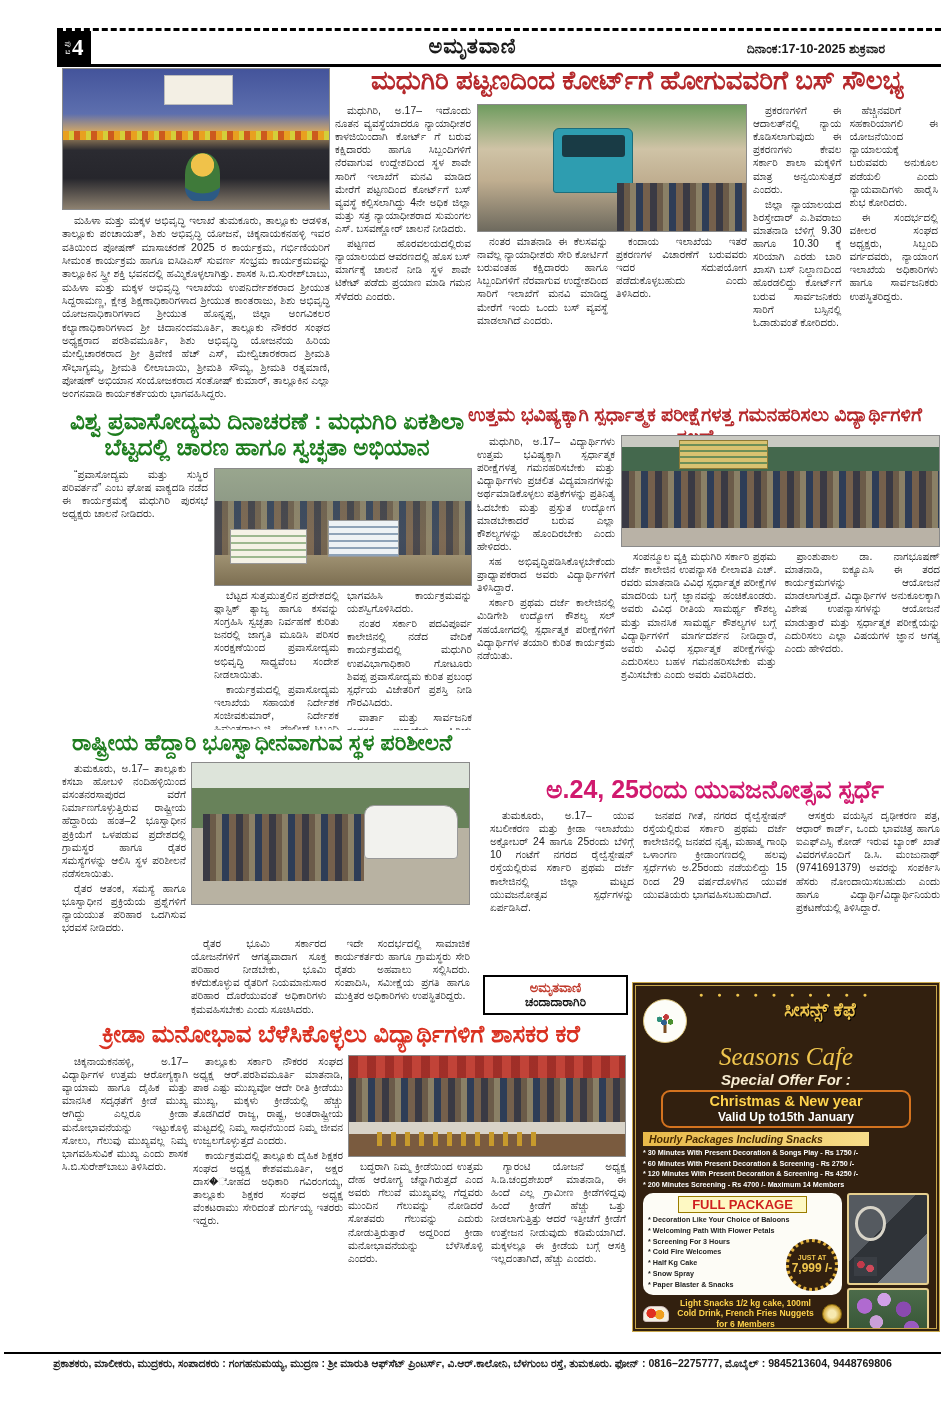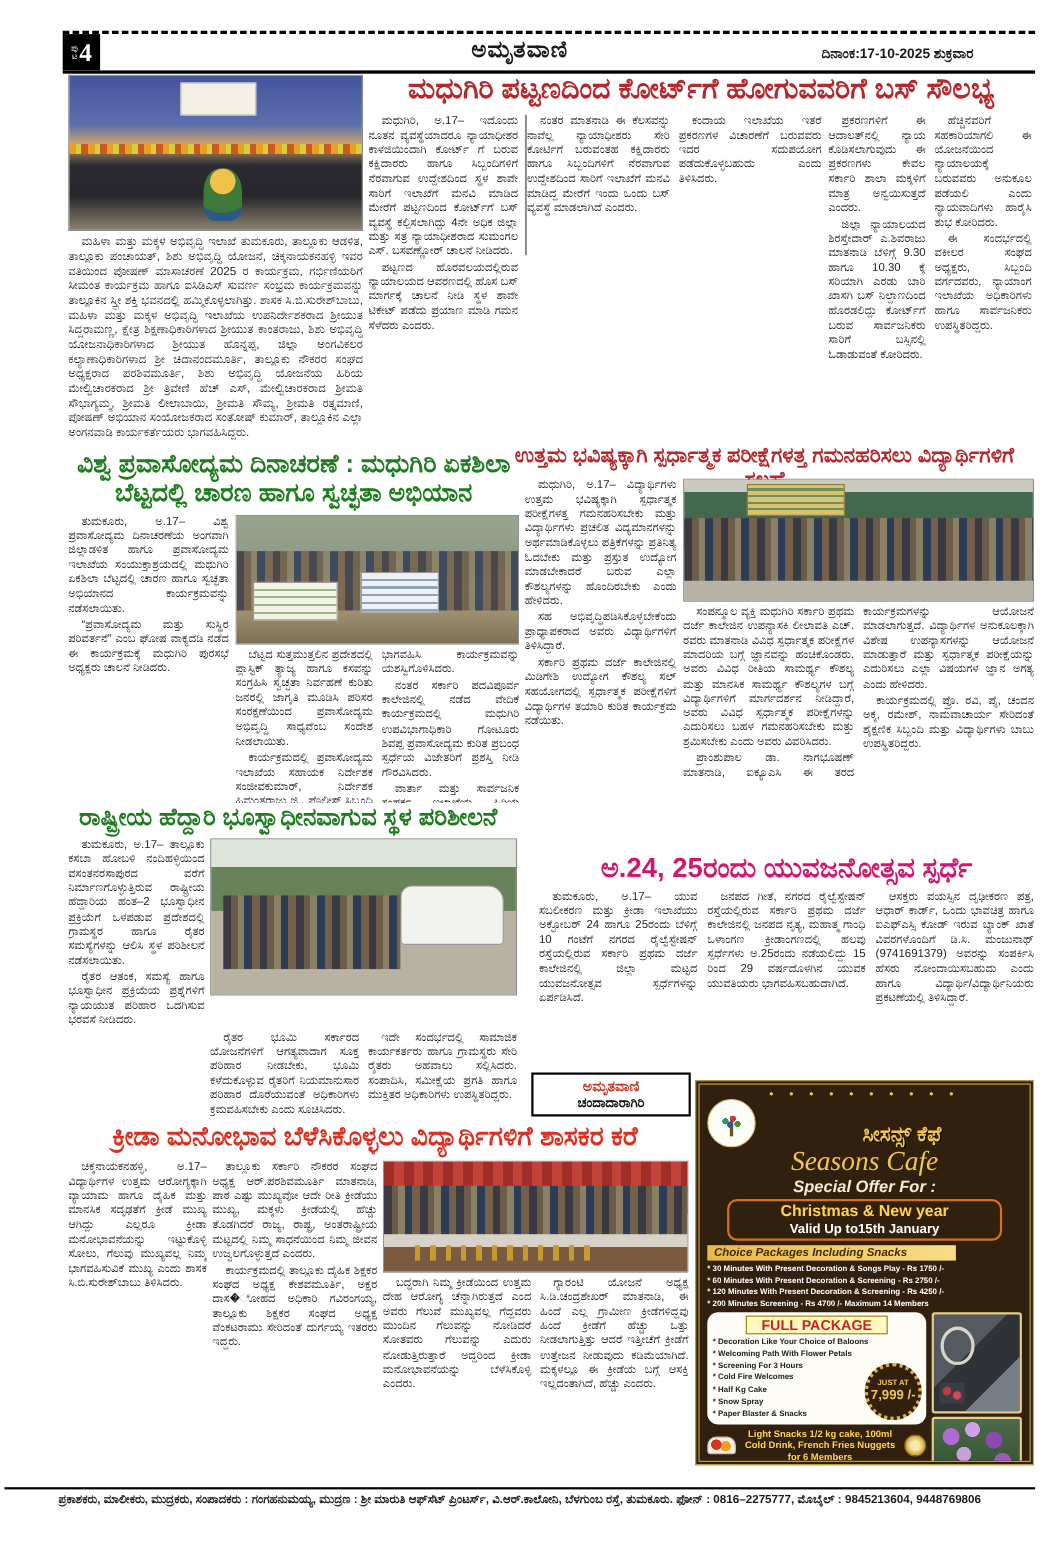--- a/index.html
+++ b/index.html
@@ -74,21 +74,21 @@
   
   .subscribe { position:absolute; left:483px; top:975px; width:145px; height:40px; border:2px solid #000;
                display:flex; flex-direction:column; align-items:center; justify-content:center; background:#fff; }
   .subscribe .s1 { color:#c0392b; font-weight:bold; font-size:13px; line-height:1.15; }
   .subscribe .s2 { color:#111; font-weight:bold; font-size:12px; line-height:1.15; }
 
   
   .ad { position:absolute; left:632px; top:982px; width:308px; height:350px; background:#32200f;
         border:4px double #c9a84c; color:#f2e3b5; padding:5px 7px 3px; display:flex; flex-direction:column; overflow:hidden; }
   .ad .lights { text-align:center; color:#f0c64e; font-size:7px; letter-spacing:6px; line-height:1; margin-bottom:1px; }
-  .ad .row1 { display:flex; align-items:flex-end; gap:24px; }
+  .ad .row1 { display:flex; align-items:flex-start; gap:24px; }
   .ad .logo { width:44px; height:44px; border-radius:50%; background:#fdfdf8; flex:0 0 auto; position:relative; border:1px solid #d9c27a; }
   .ad .logo i { position:absolute; left:50%; top:46%; width:3px; height:14px; background:#7a4c22; transform:translateX(-50%); }
   .ad .logo b { position:absolute; left:50%; top:30%; width:22px; height:16px; transform:translateX(-50%); border-radius:50%;
                 background:radial-gradient(circle 3px at 25% 40%,#2e8f7a 90%,transparent),
                            radial-gradient(circle 3px at 55% 25%,#c23a3a 90%,transparent),
                            radial-gradient(circle 3px at 75% 55%,#4a8f2e 90%,transparent),
                            radial-gradient(circle 3px at 45% 60%,#2e5f8f 90%,transparent); }
   .ad .brand-kn { flex:1; text-align:center; font-size:19px; font-weight:bold; color:#f0c64e; text-shadow:1px 1px 0 #000; }
   .ad .brand-en { text-align:center; font-family:"Liberation Serif", serif; font-style:italic; font-size:25px; color:#f0c64e; line-height:1; margin:1px 0 2px; }
   .ad .offer-title { text-align:center; font-weight:bold; font-style:italic; font-size:15px; color:#f7ecd2; }
@@ -159,21 +159,21 @@
       <p class="para">ಮಹಿಳಾ ಮತ್ತು ಮಕ್ಕಳ ಅಭಿವೃದ್ಧಿ ಇಲಾಖೆ ತುಮಕೂರು, ತಾಲ್ಲೂಕು ಆಡಳಿತ, ತಾಲ್ಲೂಕು ಪಂಚಾಯತ್, ಶಿಶು ಅಭಿವೃದ್ಧಿ ಯೋಜನೆ, ಚಿಕ್ಕನಾಯಕನಹಳ್ಳಿ ಇವರ ವತಿಯಿಂದ ಪೋಷಣ್ ಮಾಸಾಚರಣೆ 2025 ರ ಕಾರ್ಯಕ್ರಮ, ಗರ್ಭಿಣಿಯರಿಗೆ ಸೀಮಂತ ಕಾರ್ಯಕ್ರಮ ಹಾಗೂ ಐಸಿಡಿಎಸ್ ಸುವರ್ಣ ಸಂಭ್ರಮ ಕಾರ್ಯಕ್ರಮವನ್ನು ತಾಲ್ಲೂಕಿನ ಸ್ತ್ರೀ ಶಕ್ತಿ ಭವನದಲ್ಲಿ ಹಮ್ಮಿಕೊಳ್ಳಲಾಗಿತ್ತು. ಶಾಸಕ ಸಿ.ಬಿ.ಸುರೇಶ್‌ಬಾಬು, ಮಹಿಳಾ ಮತ್ತು ಮಕ್ಕಳ ಅಭಿವೃದ್ಧಿ ಇಲಾಖೆಯ ಉಪನಿರ್ದೇಶಕರಾದ ಶ್ರೀಯುತ ಸಿದ್ದರಾಮಣ್ಣ, ಕ್ಷೇತ್ರ ಶಿಕ್ಷಣಾಧಿಕಾರಿಗಳಾದ ಶ್ರೀಯುತ ಕಾಂತರಾಜು, ಶಿಶು ಅಭಿವೃದ್ಧಿ ಯೋಜನಾಧಿಕಾರಿಗಳಾದ ಶ್ರೀಯುತ ಹೊನ್ನಪ್ಪ, ಜಿಲ್ಲಾ ಅಂಗವಿಕಲರ ಕಲ್ಯಾಣಾಧಿಕಾರಿಗಳಾದ ಶ್ರೀ ಚಿದಾನಂದಮೂರ್ತಿ, ತಾಲ್ಲೂಕು ನೌಕರರ ಸಂಘದ ಅಧ್ಯಕ್ಷರಾದ ಪರಶಿವಮೂರ್ತಿ, ಶಿಶು ಅಭಿವೃದ್ಧಿ ಯೋಜನೆಯ ಹಿರಿಯ ಮೇಲ್ವಿಚಾರಕರಾದ ಶ್ರೀ ತ್ರಿವೇಣಿ ಹೆಚ್ ಎಸ್, ಮೇಲ್ವಿಚಾರಕರಾದ ಶ್ರೀಮತಿ ಸೌಭಾಗ್ಯಮ್ಮ, ಶ್ರೀಮತಿ ಲೀಲಾಬಾಯಿ, ಶ್ರೀಮತಿ ಸೌಮ್ಯ, ಶ್ರೀಮತಿ ರತ್ನಮಾಣಿ, ಪೋಷಣ್ ಅಭಿಯಾನ ಸಂಯೋಜಕರಾದ ಸಂತೋಷ್ ಕುಮಾರ್, ತಾಲ್ಲೂಕಿನ ಎಲ್ಲಾ ಅಂಗನವಾಡಿ ಕಾರ್ಯಕರ್ತೆಯರು ಭಾಗವಹಿಸಿದ್ದರು.</p>
     </div>
 
   <div class="headline hl-red" style="left:335px;top:66px;width:605px;height:36px;font-size:26px;">ಮಧುಗಿರಿ ಪಟ್ಟಣದಿಂದ ಕೋರ್ಟ್‌ಗೆ ಹೋಗುವವರಿಗೆ ಬಸ್ ಸೌಲಭ್ಯ</div>
   <div class="bodyblock" style="left:335px;top:104px;width:605px;height:300px;">
     <div class="flexrow">
       <div class="col" style="width:136px;">
           <p class="para">ಮಧುಗಿರಿ, ಅ.17– ಇದೊಂದು ನೂತನ ವ್ಯವಸ್ಥೆಯಾದರೂ ನ್ಯಾಯಾಧೀಶರ ಕಾಳಜಿಯಿಂದಾಗಿ ಕೋರ್ಟ್ ಗೆ ಬರುವ ಕಕ್ಷಿದಾರರು ಹಾಗೂ ಸಿಬ್ಬಂದಿಗಳಿಗೆ ನೆರವಾಗುವ ಉದ್ದೇಶದಿಂದ ಸ್ಥಳ ಶಾವೇ ಸಾರಿಗೆ ಇಲಾಖೆಗೆ ಮನವಿ ಮಾಡಿದ ಮೇರೆಗೆ ಪಟ್ಟಣದಿಂದ ಕೋರ್ಟ್‌ಗೆ ಬಸ್ ವ್ಯವಸ್ಥೆ ಕಲ್ಪಿಸಲಾಗಿದ್ದು 4ನೇ ಅಧಿಕ ಜಿಲ್ಲಾ ಮತ್ತು ಸತ್ರ ನ್ಯಾಯಾಧೀಶರಾದ ಸುಮಂಗಲ ಎಸ್. ಬಸವಣ್ಣೋರ್ ಚಾಲನೆ ನೀಡಿದರು.</p>
           <p class="para">ಪಟ್ಟಣದ ಹೊರವಲಯದಲ್ಲಿರುವ ನ್ಯಾಯಾಲಯದ ಆವರಣದಲ್ಲಿ ಹೊಸ ಬಸ್ ಮಾರ್ಗಕ್ಕೆ ಚಾಲನೆ ನೀಡಿ ಸ್ಥಳ ಶಾವೇ ಟಿಕೇಟ್ ಪಡೆದು ಪ್ರಯಾಣ ಮಾಡಿ ಗಮನ ಸೆಳೆದರು ಎಂದರು.</p>
         </div>
-      <div class="col" style="width:270px;display:flex;flex-direction:row;">
+      <div class="col" style="width:270px;display:flex;flex-direction:column;">
         <div class="photo ph2" style="height:128px;margin-bottom:3px;flex:0 0 auto;">
           <i class="bus">
               <i></i>
             </i>
           <div class="crowd"></div>
         </div>
         <div class="cols2" style="flex:1;">
             <p class="para">ನಂತರ ಮಾತನಾಡಿ ಈ ಕೆಲಸವನ್ನು ನಾವೆಲ್ಲ ನ್ಯಾಯಾಧೀಶರು ಸೇರಿ ಕೋರ್ಟಿಗೆ ಬರುವಂತಹ ಕಕ್ಷಿದಾರರು ಹಾಗೂ ಸಿಬ್ಬಂದಿಗಳಿಗೆ ನೆರವಾಗುವ ಉದ್ದೇಶದಿಂದ ಸಾರಿಗೆ ಇಲಾಖೆಗೆ ಮನವಿ ಮಾಡಿದ್ದ ಮೇರೆಗೆ ಇಂದು ಒಂದು ಬಸ್ ವ್ಯವಸ್ಥೆ ಮಾಡಲಾಗಿದೆ ಎಂದರು.</p>
             <p class="para">ಕಂದಾಯ ಇಲಾಖೆಯ ಇತರೆ ಪ್ರಕರಣಗಳ ವಿಚಾರಣೆಗೆ ಬರುವವರು ಇದರ ಸದುಪಯೋಗ ಪಡೆದುಕೊಳ್ಳಬಹುದು ಎಂದು ತಿಳಿಸಿದರು.</p>
           </div>
@@ -184,21 +184,20 @@
           <p class="para">ಹೆಚ್ಚಿನವರಿಗೆ ಸಹಕಾರಿಯಾಗಲಿ ಈ ಯೋಜನೆಯಿಂದ ನ್ಯಾಯಾಲಯಕ್ಕೆ ಬರುವವರು ಅನುಕೂಲ ಪಡೆಯಲಿ ಎಂದು ನ್ಯಾಯವಾದಿಗಳು ಹಾರೈಸಿ ಶುಭ ಕೋರಿದರು.</p>
           <p class="para">ಈ ಸಂದರ್ಭದಲ್ಲಿ ವಕೀಲರ ಸಂಘದ ಅಧ್ಯಕ್ಷರು, ಸಿಬ್ಬಂದಿ ವರ್ಗದವರು, ನ್ಯಾಯಾಂಗ ಇಲಾಖೆಯ ಅಧಿಕಾರಿಗಳು ಹಾಗೂ ಸಾರ್ವಜನಿಕರು ಉಪಸ್ಥಿತರಿದ್ದರು.</p>
         </div>
     </div>
   </div>
 
   <div class="headline hl-green" style="left:62px;top:408px;width:410px;height:58px;font-size:23px;">ವಿಶ್ವ ಪ್ರವಾಸೋದ್ಯಮ ದಿನಾಚರಣೆ : ಮಧುಗಿರಿ ಏಕಶಿಲಾ ಬೆಟ್ಟದಲ್ಲಿ ಚಾರಣ ಹಾಗೂ ಸ್ವಚ್ಛತಾ ಅಭಿಯಾನ</div>
   <div class="bodyblock" style="left:62px;top:468px;width:410px;height:262px;">
     <div class="flexrow">
       <div class="col" style="width:146px;">
-          <p class="para">ತುಮಕೂರು, ಅ.17– ವಿಶ್ವ ಪ್ರವಾಸೋದ್ಯಮ ದಿನಾಚರಣೆಯ ಅಂಗವಾಗಿ ಜಿಲ್ಲಾಡಳಿತ ಹಾಗೂ ಪ್ರವಾಸೋದ್ಯಮ ಇಲಾಖೆಯ ಸಂಯುಕ್ತಾಶ್ರಯದಲ್ಲಿ ಮಧುಗಿರಿ ಏಕಶಿಲಾ ಬೆಟ್ಟದಲ್ಲಿ ಚಾರಣ ಹಾಗೂ ಸ್ವಚ್ಛತಾ ಅಭಿಯಾನದ ಕಾರ್ಯಕ್ರಮವನ್ನು ನಡೆಸಲಾಯಿತು.</p>
           <p class="para">“ಪ್ರವಾಸೋದ್ಯಮ ಮತ್ತು ಸುಸ್ಥಿರ ಪರಿವರ್ತನೆ” ಎಂಬ ಘೋಷ ವಾಕ್ಯದಡಿ ನಡೆದ ಈ ಕಾರ್ಯಕ್ರಮಕ್ಕೆ ಮಧುಗಿರಿ ಪುರಸಭೆ ಅಧ್ಯಕ್ಷರು ಚಾಲನೆ ನೀಡಿದರು.</p>
         </div>
       <div class="col" style="width:258px;display:flex;flex-direction:column;">
         <div class="photo ph3" style="height:118px;margin-bottom:3px;flex:0 0 auto;">
           <div class="crowd"></div>
           <div class="banner-l"></div>
           <div class="banner-r"></div>
         </div>
         <div class="cols2" style="flex:1;">
             <p class="para">ಬೆಟ್ಟದ ಸುತ್ತಮುತ್ತಲಿನ ಪ್ರದೇಶದಲ್ಲಿ ಪ್ಲಾಸ್ಟಿಕ್ ತ್ಯಾಜ್ಯ ಹಾಗೂ ಕಸವನ್ನು ಸಂಗ್ರಹಿಸಿ ಸ್ವಚ್ಛತಾ ನಿರ್ವಹಣೆ ಕುರಿತು ಜನರಲ್ಲಿ ಜಾಗೃತಿ ಮೂಡಿಸಿ ಪರಿಸರ ಸಂರಕ್ಷಣೆಯಿಂದ ಪ್ರವಾಸೋದ್ಯಮ ಅಭಿವೃದ್ಧಿ ಸಾಧ್ಯವೆಂಬ ಸಂದೇಶ ನೀಡಲಾಯಿತು.</p>
@@ -219,21 +218,20 @@
           <p class="para">ಸರ್ಕಾರಿ ಪ್ರಥಮ ದರ್ಜೆ ಕಾಲೇಜಿನಲ್ಲಿ ಮಿಡಿಗೇಶಿ ಉದ್ಯೋಗ ಕೌಶಲ್ಯ ಸಲ್ ಸಹಯೋಗದಲ್ಲಿ ಸ್ಪರ್ಧಾತ್ಮಕ ಪರೀಕ್ಷೆಗಳಿಗೆ ವಿದ್ಯಾರ್ಥಿಗಳ ತಯಾರಿ ಕುರಿತ ಕಾರ್ಯಕ್ರಮ ನಡೆಯಿತು.</p>
         </div>
       <div class="col" style="width:319px;display:flex;flex-direction:column;">
         <div class="photo ph4" style="height:112px;margin-bottom:3px;flex:0 0 auto;">
           <div class="board-banner"></div>
           <div class="crowd"></div>
         </div>
         <div class="cols2" style="flex:1;">
             <p class="para">ಸಂಪನ್ಮೂಲ ವ್ಯಕ್ತಿ ಮಧುಗಿರಿ ಸರ್ಕಾರಿ ಪ್ರಥಮ ದರ್ಜೆ ಕಾಲೇಜಿನ ಉಪನ್ಯಾಸಕಿ ಲೀಲಾವತಿ ಎಚ್. ರವರು ಮಾತನಾಡಿ ವಿವಿಧ ಸ್ಪರ್ಧಾತ್ಮಕ ಪರೀಕ್ಷೆಗಳ ಮಾದರಿಯ ಬಗ್ಗೆ ಜ್ಞಾನವನ್ನು ಹಂಚಿಕೊಂಡರು. ಅವರು ವಿವಿಧ ರೀತಿಯ ಸಾಮರ್ಥ್ಯ ಕೌಶಲ್ಯ ಮತ್ತು ಮಾನಸಿಕ ಸಾಮರ್ಥ್ಯ ಕೌಶಲ್ಯಗಳ ಬಗ್ಗೆ ವಿದ್ಯಾರ್ಥಿಗಳಿಗೆ ಮಾರ್ಗದರ್ಶನ ನೀಡಿದ್ದಾರೆ, ಅವರು ವಿವಿಧ ಸ್ಪರ್ಧಾತ್ಮಕ ಪರೀಕ್ಷೆಗಳನ್ನು ಎದುರಿಸಲು ಬಹಳ ಗಮನಹರಿಸಬೇಕು ಮತ್ತು ಶ್ರಮಿಸಬೇಕು ಎಂದು ಅವರು ವಿವರಿಸಿದರು.</p>
             <p class="para">ಪ್ರಾಂಶುಪಾಲ ಡಾ. ನಾಗಭೂಷಣ್ ಮಾತನಾಡಿ, ಐಕ್ಯೂಎಸಿ ಈ ತರದ ಕಾರ್ಯಕ್ರಮಗಳನ್ನು ಆಯೋಜನೆ ಮಾಡಲಾಗುತ್ತದೆ. ವಿದ್ಯಾರ್ಥಿಗಳ ಅನುಕೂಲಕ್ಕಾಗಿ ವಿಶೇಷ ಉಪನ್ಯಾಸಗಳನ್ನು ಆಯೋಜನೆ ಮಾಡುತ್ತಾರೆ ಮತ್ತು ಸ್ಪರ್ಧಾತ್ಮಕ ಪರೀಕ್ಷೆಯನ್ನು ಎದುರಿಸಲು ಎಲ್ಲಾ ವಿಷಯಗಳ ಜ್ಞಾನ ಅಗತ್ಯ ಎಂದು ಹೇಳಿದರು.</p>
-            <p class="para">ಕಾರ್ಯಕ್ರಮದಲ್ಲಿ ಪ್ರೊ. ರವಿ, ಪೈ, ಚಂದನ ಅಕ್ಕ, ರಮೇಶ್, ನಾಮವಾಚಾರ್ಯ ಸೇರಿದಂತೆ ಶೈಕ್ಷಣಿಕ ಸಿಬ್ಬಂದಿ ಮತ್ತು ವಿದ್ಯಾರ್ಥಿಗಳು ಬಾಬು ಉಪಸ್ಥಿತರಿದ್ದರು.</p>
           </div>
       </div>
     </div>
   </div>
 
   <div class="headline hl-green" style="left:62px;top:730px;width:400px;height:30px;font-size:22px;">ರಾಷ್ಟ್ರೀಯ ಹೆದ್ದಾರಿ ಭೂಸ್ವಾಧೀನವಾಗುವ ಸ್ಥಳ ಪರಿಶೀಲನೆ</div>
   <div class="bodyblock" style="left:62px;top:762px;width:408px;height:253px;">
     <div class="flexrow" style="gap:5px;">
       <div class="col" style="width:124px;">
           <p class="para">ತುಮಕೂರು, ಅ.17– ತಾಲ್ಲೂಕು ಕಸಬಾ ಹೋಬಳಿ ನಂದಿಹಳ್ಳಿಯಿಂದ ವಸಂತನರಸಾಪುರದ ವರೆಗೆ ನಿರ್ಮಾಣಗೊಳ್ಳುತ್ತಿರುವ ರಾಷ್ಟ್ರೀಯ ಹೆದ್ದಾರಿಯ ಹಂತ–2 ಭೂಸ್ವಾಧೀನ ಪ್ರಕ್ರಿಯೆಗೆ ಒಳಪಡುವ ಪ್ರದೇಶದಲ್ಲಿ ಗ್ರಾಮಸ್ಥರ ಹಾಗೂ ರೈತರ ಸಮಸ್ಯೆಗಳನ್ನು ಆಲಿಸಿ ಸ್ಥಳ ಪರಿಶೀಲನೆ ನಡೆಸಲಾಯಿತು.</p>
@@ -298,21 +296,21 @@
           <b></b>
         </div>
       <div class="brand-kn">ಸೀಸನ್ಸ್ ಕೆಫೆ</div>
     </div>
     <div class="brand-en">Seasons Cafe</div>
     <div class="offer-title">Special Offer For :</div>
     <div class="offer-box">
       <div class="offer-event">Christmas &amp; New year</div>
       <div class="offer-valid">Valid Up to15th January</div>
     </div>
-    <div class="pkg-title">Choice Packages Including Snacks</div>
+    <div class="pkg-title">Hourly Packages Including Snacks</div>
     <div class="pkg-list">
         <p class="para pkgline" style="text-indent: 0px;">* 30 Minutes With Present Decoration &amp; Songs Play -  Rs 1750 /-</p>
         <p class="para pkgline" style="text-indent: 0px;">* 60 Minutes With Present Decoration &amp; Screening -  Rs 2750 /-</p>
         <p class="para pkgline" style="text-indent: 0px;">* 120 Minutes With Present Decoration &amp; Screening -  Rs 4250 /-</p>
         <p class="para pkgline" style="text-indent: 0px;">* 200 Minutes  Screening -  Rs 4700 /- Maximum 14 Members</p>
       </div>
     <div class="main">
       <div class="left">
         <div class="panel" style="flex:0 0 auto;">
           <span class="fp-title">FULL PACKAGE</span>

